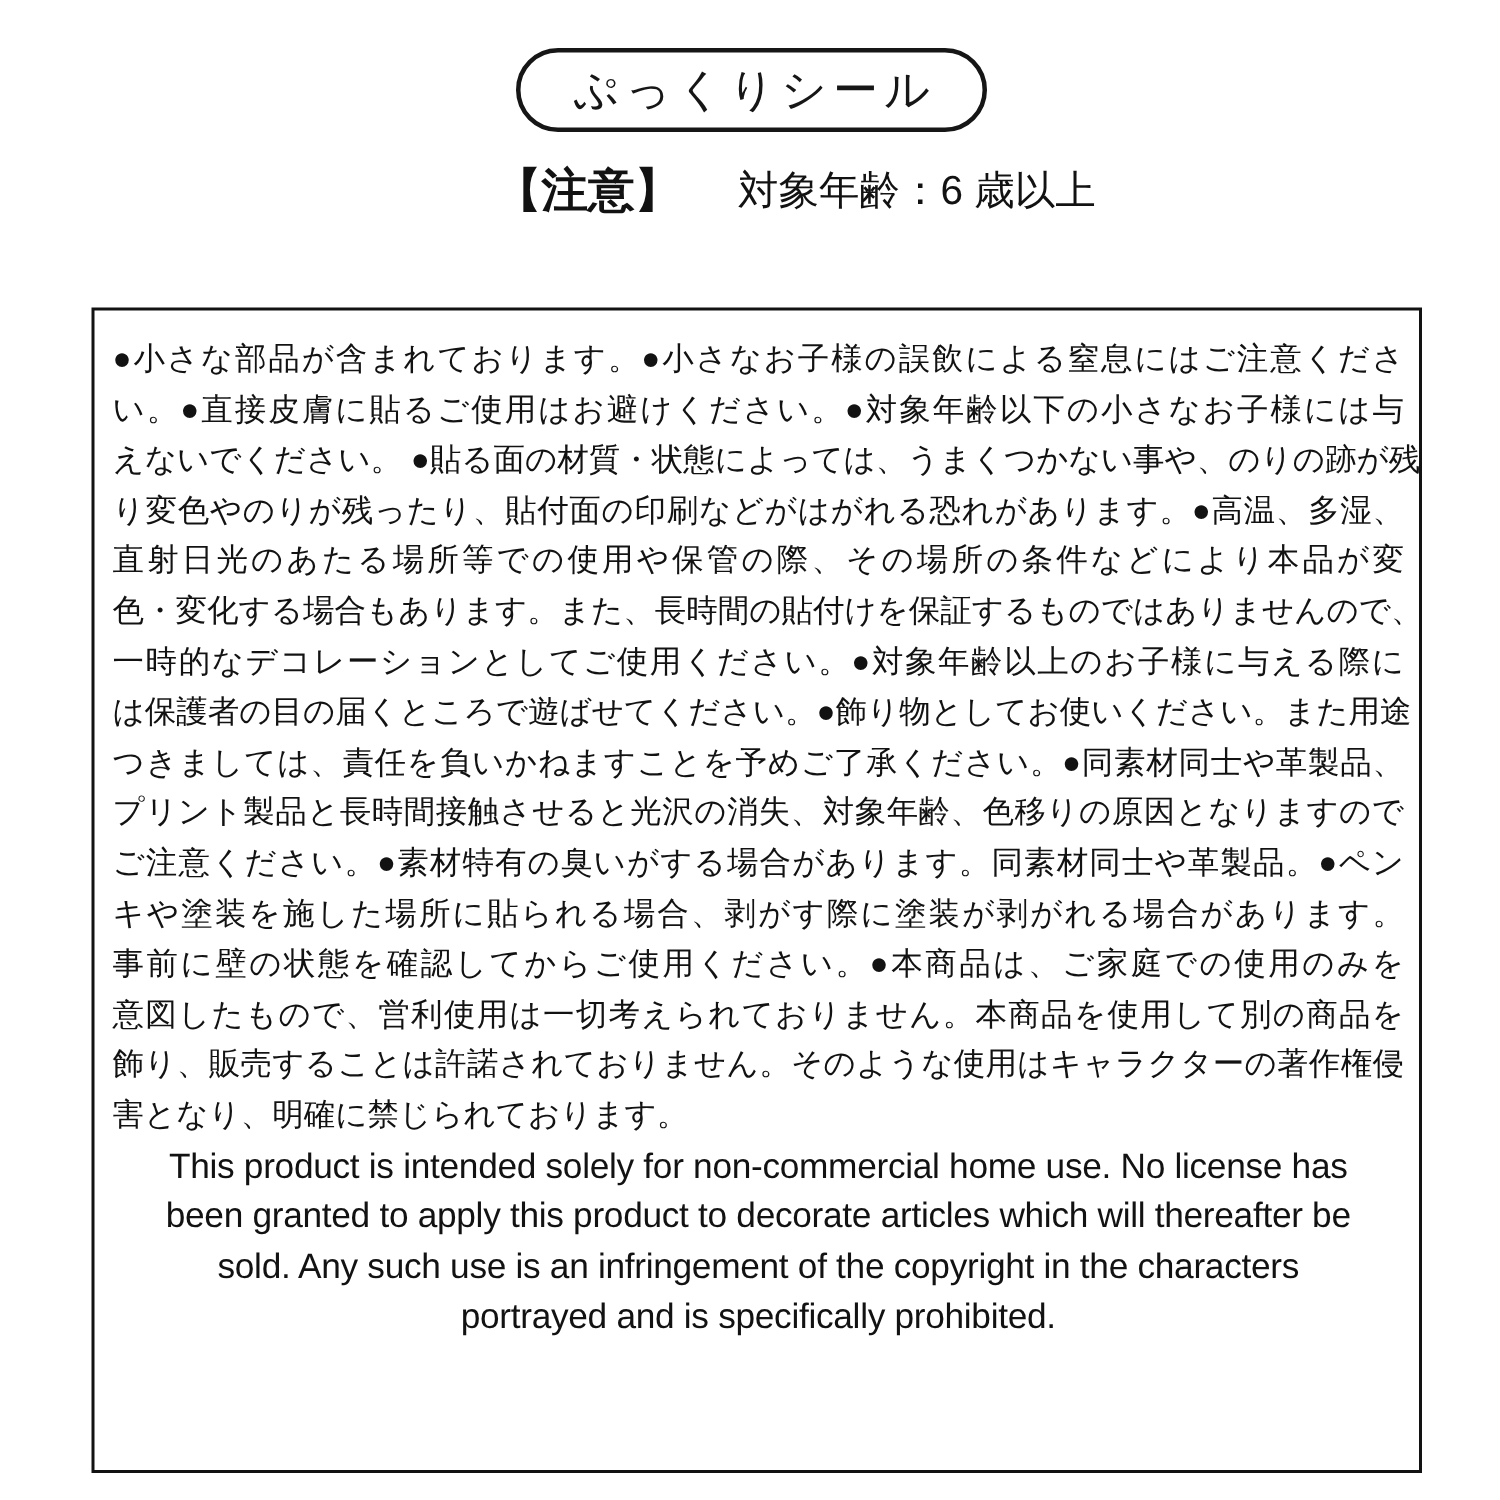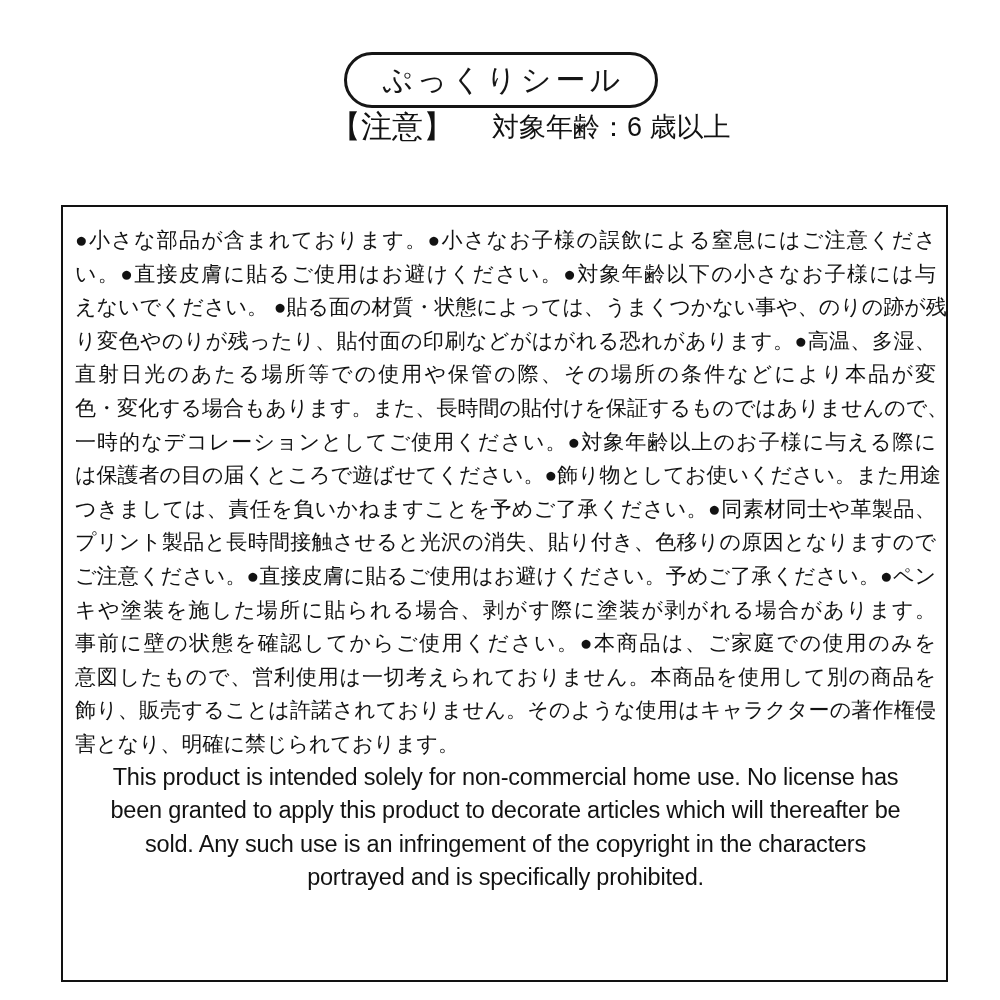--- a/index.html
+++ b/index.html
@@ -8,21 +8,21 @@
     position: relative;
     background: #ffffff;
     color: #121212;
     font-family: "Liberation Sans", sans-serif;
     overflow: hidden;
   }
 
   
   .badge {
     position: absolute;
-    left: 344px; top: 52px;
+    left: 344px; top: 32px;
     width: 314px; height: 56px;
     border: 3px solid #161616;
     border-radius: 30px;
     display: flex; align-items: center; justify-content: center;
     background: #ffffff;
   }
   .badge-label {
     font-size: 30px;
     letter-spacing: 4px;
     padding-left: 4px; 
@@ -34,21 +34,21 @@
   .caution-row {
     position: absolute;
     left: 330px; top: 104px;
     height: 46px;
     display: flex; align-items: center;
     gap: 38px;
     white-space: nowrap;
   }
   .caution-label {
     font-size: 31px;
-    font-weight: 400;
+    font-weight: 700;
     color: #121212;
   }
   .age-label {
     font-size: 27px;
     color: #121212;
   }
 
   
   .notice-box {
     position: absolute;
@@ -97,22 +97,22 @@
 <div class="notice-box">
     <div class="jp-line">●小さな部品が含まれております。●小さなお子様の誤飲による窒息にはご注意くださ</div>
     <div class="jp-line">い。●直接皮膚に貼るご使用はお避けください。●対象年齢以下の小さなお子様には与</div>
     <div class="jp-line">えないでください。 ●貼る面の材質・状態によっては、うまくつかない事や、のりの跡が残</div>
     <div class="jp-line">り変色やのりが残ったり、貼付面の印刷などがはがれる恐れがあります。●高温、多湿、</div>
     <div class="jp-line">直射日光のあたる場所等での使用や保管の際、その場所の条件などにより本品が変</div>
     <div class="jp-line">色・変化する場合もあります。また、長時間の貼付けを保証するものではありませんので、</div>
     <div class="jp-line">一時的なデコレーションとしてご使用ください。●対象年齢以上のお子様に与える際に</div>
     <div class="jp-line">は保護者の目の届くところで遊ばせてください。●飾り物としてお使いください。また用途</div>
     <div class="jp-line">つきましては、責任を負いかねますことを予めご了承ください。●同素材同士や革製品、</div>
-    <div class="jp-line">プリント製品と長時間接触させると光沢の消失、貼り付き、色移りの原因となりますので</div>
-    <div class="jp-line">ご注意ください。●直接皮膚に貼るご使用はお避けください。予めご了承ください。●ペン</div>
+    <div class="jp-line">プリント製品と長時間接触させると光沢の消失、対象年齢、色移りの原因となりますので</div>
+    <div class="jp-line">ご注意ください。●素材特有の臭いがする場合があります。同素材同士や革製品。●ペン</div>
     <div class="jp-line">キや塗装を施した場所に貼られる場合、剥がす際に塗装が剥がれる場合があります。</div>
     <div class="jp-line">事前に壁の状態を確認してからご使用ください。●本商品は、ご家庭での使用のみを</div>
     <div class="jp-line">意図したもので、営利使用は一切考えられておりません。本商品を使用して別の商品を</div>
     <div class="jp-line">飾り、販売することは許諾されておりません。そのような使用はキャラクターの著作権侵</div>
     <div class="jp-line short">害となり、明確に禁じられております。</div>
     <div class="en-line">This product is intended solely for non-commercial home use. No license has</div>
     <div class="en-line">been granted to apply this product to decorate articles which will thereafter be</div>
     <div class="en-line">sold. Any such use is an infringement of the copyright in the characters</div>
     <div class="en-line">portrayed and is specifically prohibited.</div>
   </div>

